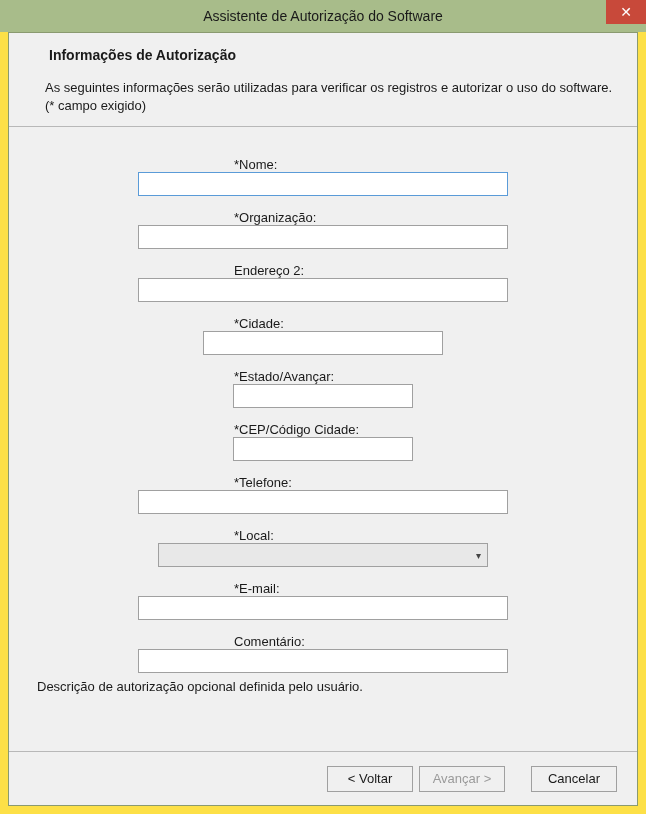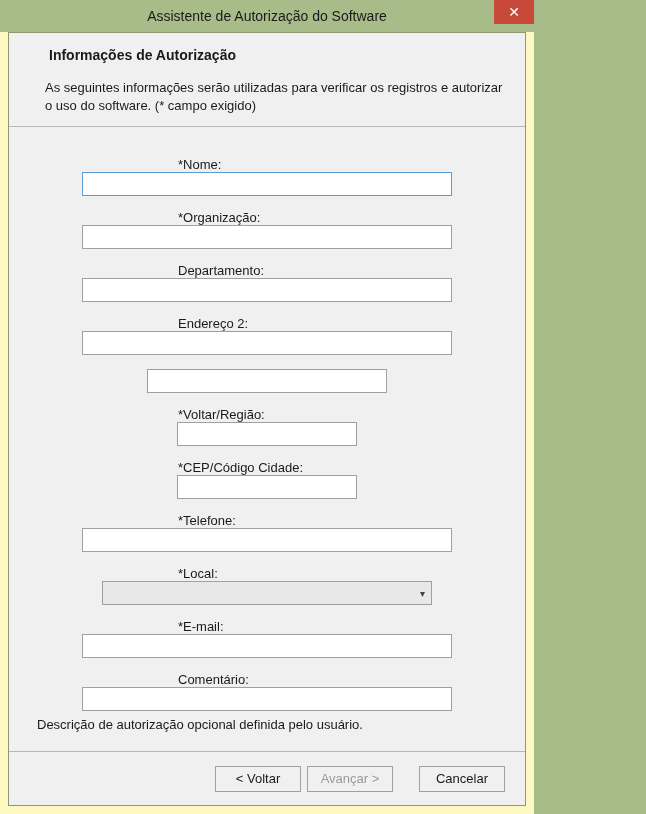--- a/index.html
+++ b/index.html
@@ -9,23 +9,23 @@
     }
     body {
       font-family: "Segoe UI", Tahoma, sans-serif;
       font-size: 13px;
       background: #a8bc8a;
       width: 646px;
       height: 814px;
       overflow: hidden;
     }
     .window {
-      width: 534px;
+      width: 646px;
       height: 814px;
-      background: #fef9c3;
+      background: #fde047;
       position: relative;
     }
     .titlebar {
       height: 32px;
       background: #a8bc8a;
       display: flex;
       align-items: center;
       justify-content: center;
       position: relative;
     }
@@ -187,43 +187,38 @@
       </div>
 
 
       <div class="form-row">
         <div class="form-label">*Organização:</div>
         <div class="form-input-wrap">
           <input type="text" class="w-full" value="" style="">
         </div>
       </div>
 
-      <div class="form-row">
-        <div class="form-label">Departamento:</div>
-        <div class="form-input-wrap">
-          <input type="text" class="w-full" value="" style="">
-        </div>
-      </div>
 
 
       <div class="form-row">
         <div class="form-label">Endereço 2:</div>
         <div class="form-input-wrap">
           <input type="text" class="w-full" value="" style="">
         </div>
       </div>
 
       <div class="form-row">
+        <div class="form-label">*Cidade:</div>
         <div class="form-input-wrap">
           <input type="text" class="w-med" value="" style="">
         </div>
       </div>
 
       <div class="form-row">
-        <div class="form-label">*Voltar/Região:</div>
+        <div class="form-label">*Estado/Avançar:</div>
         <div class="form-input-wrap">
           <input type="text" class="w-sm" value="" style="">
         </div>
       </div>
 
       <div class="form-row">
         <div class="form-label">*CEP/Código Cidade:</div>
         <div class="form-input-wrap">
           <input type="text" class="w-sm" value="" style="">
         </div>

